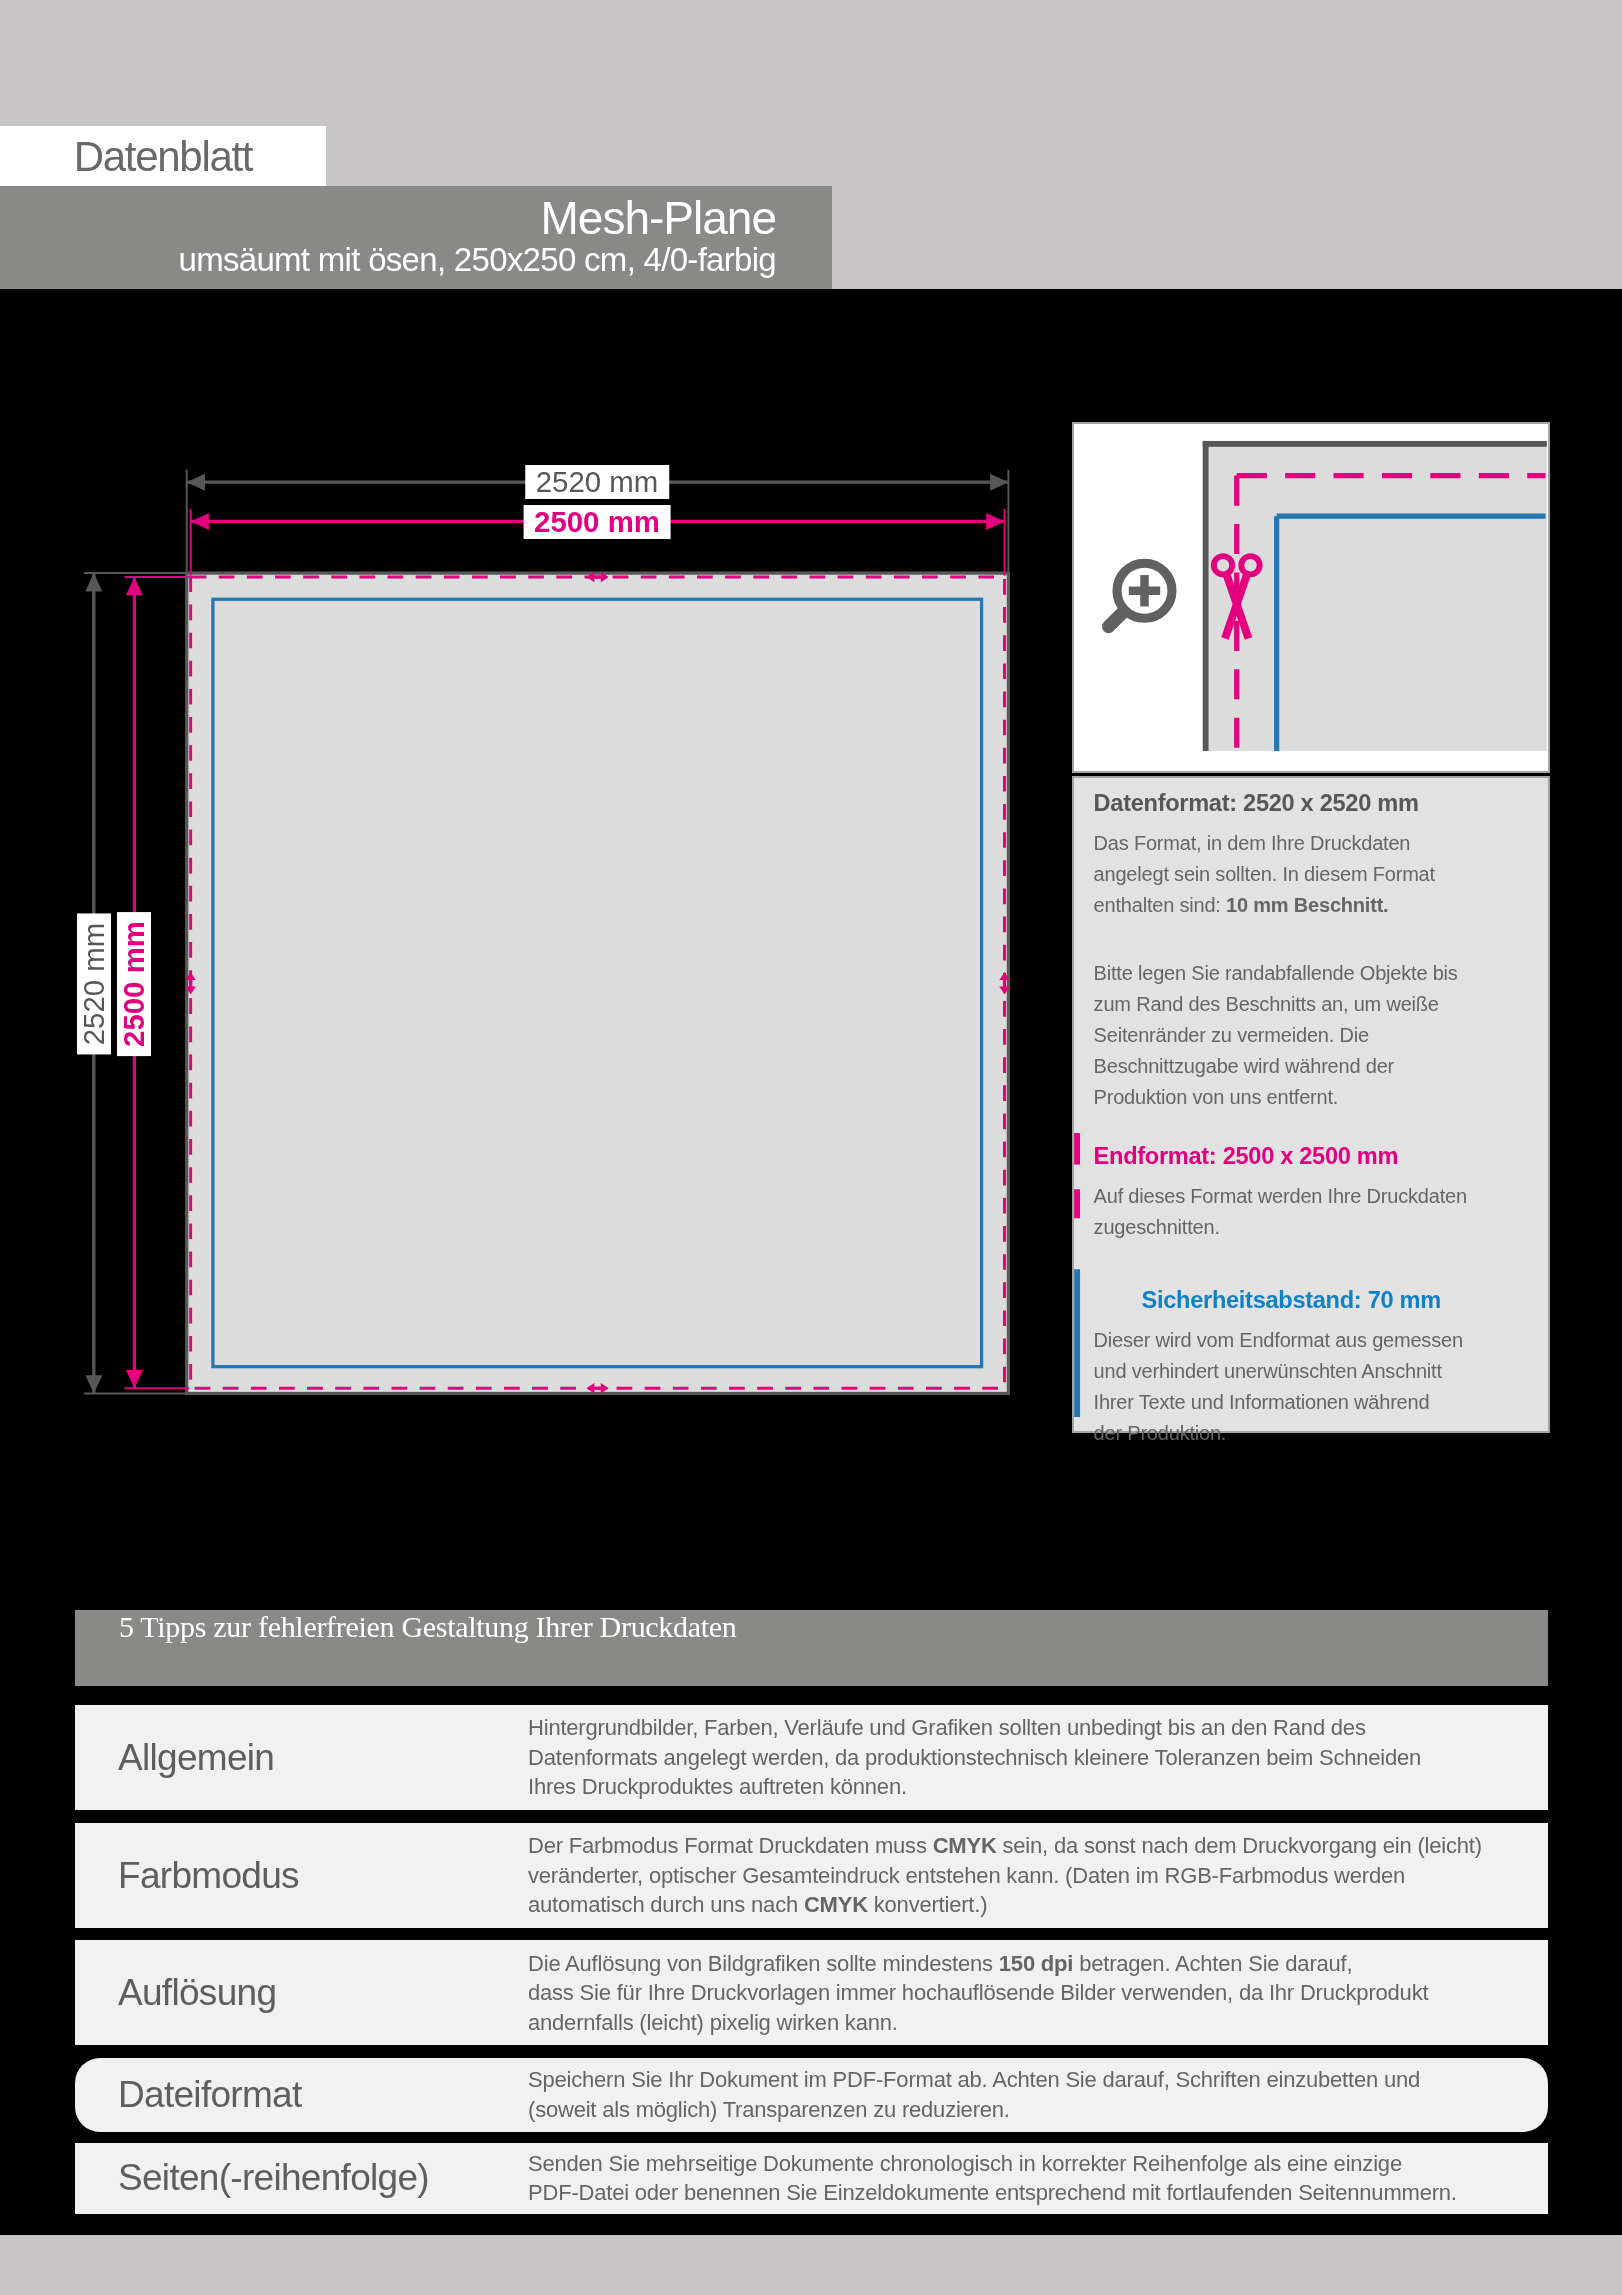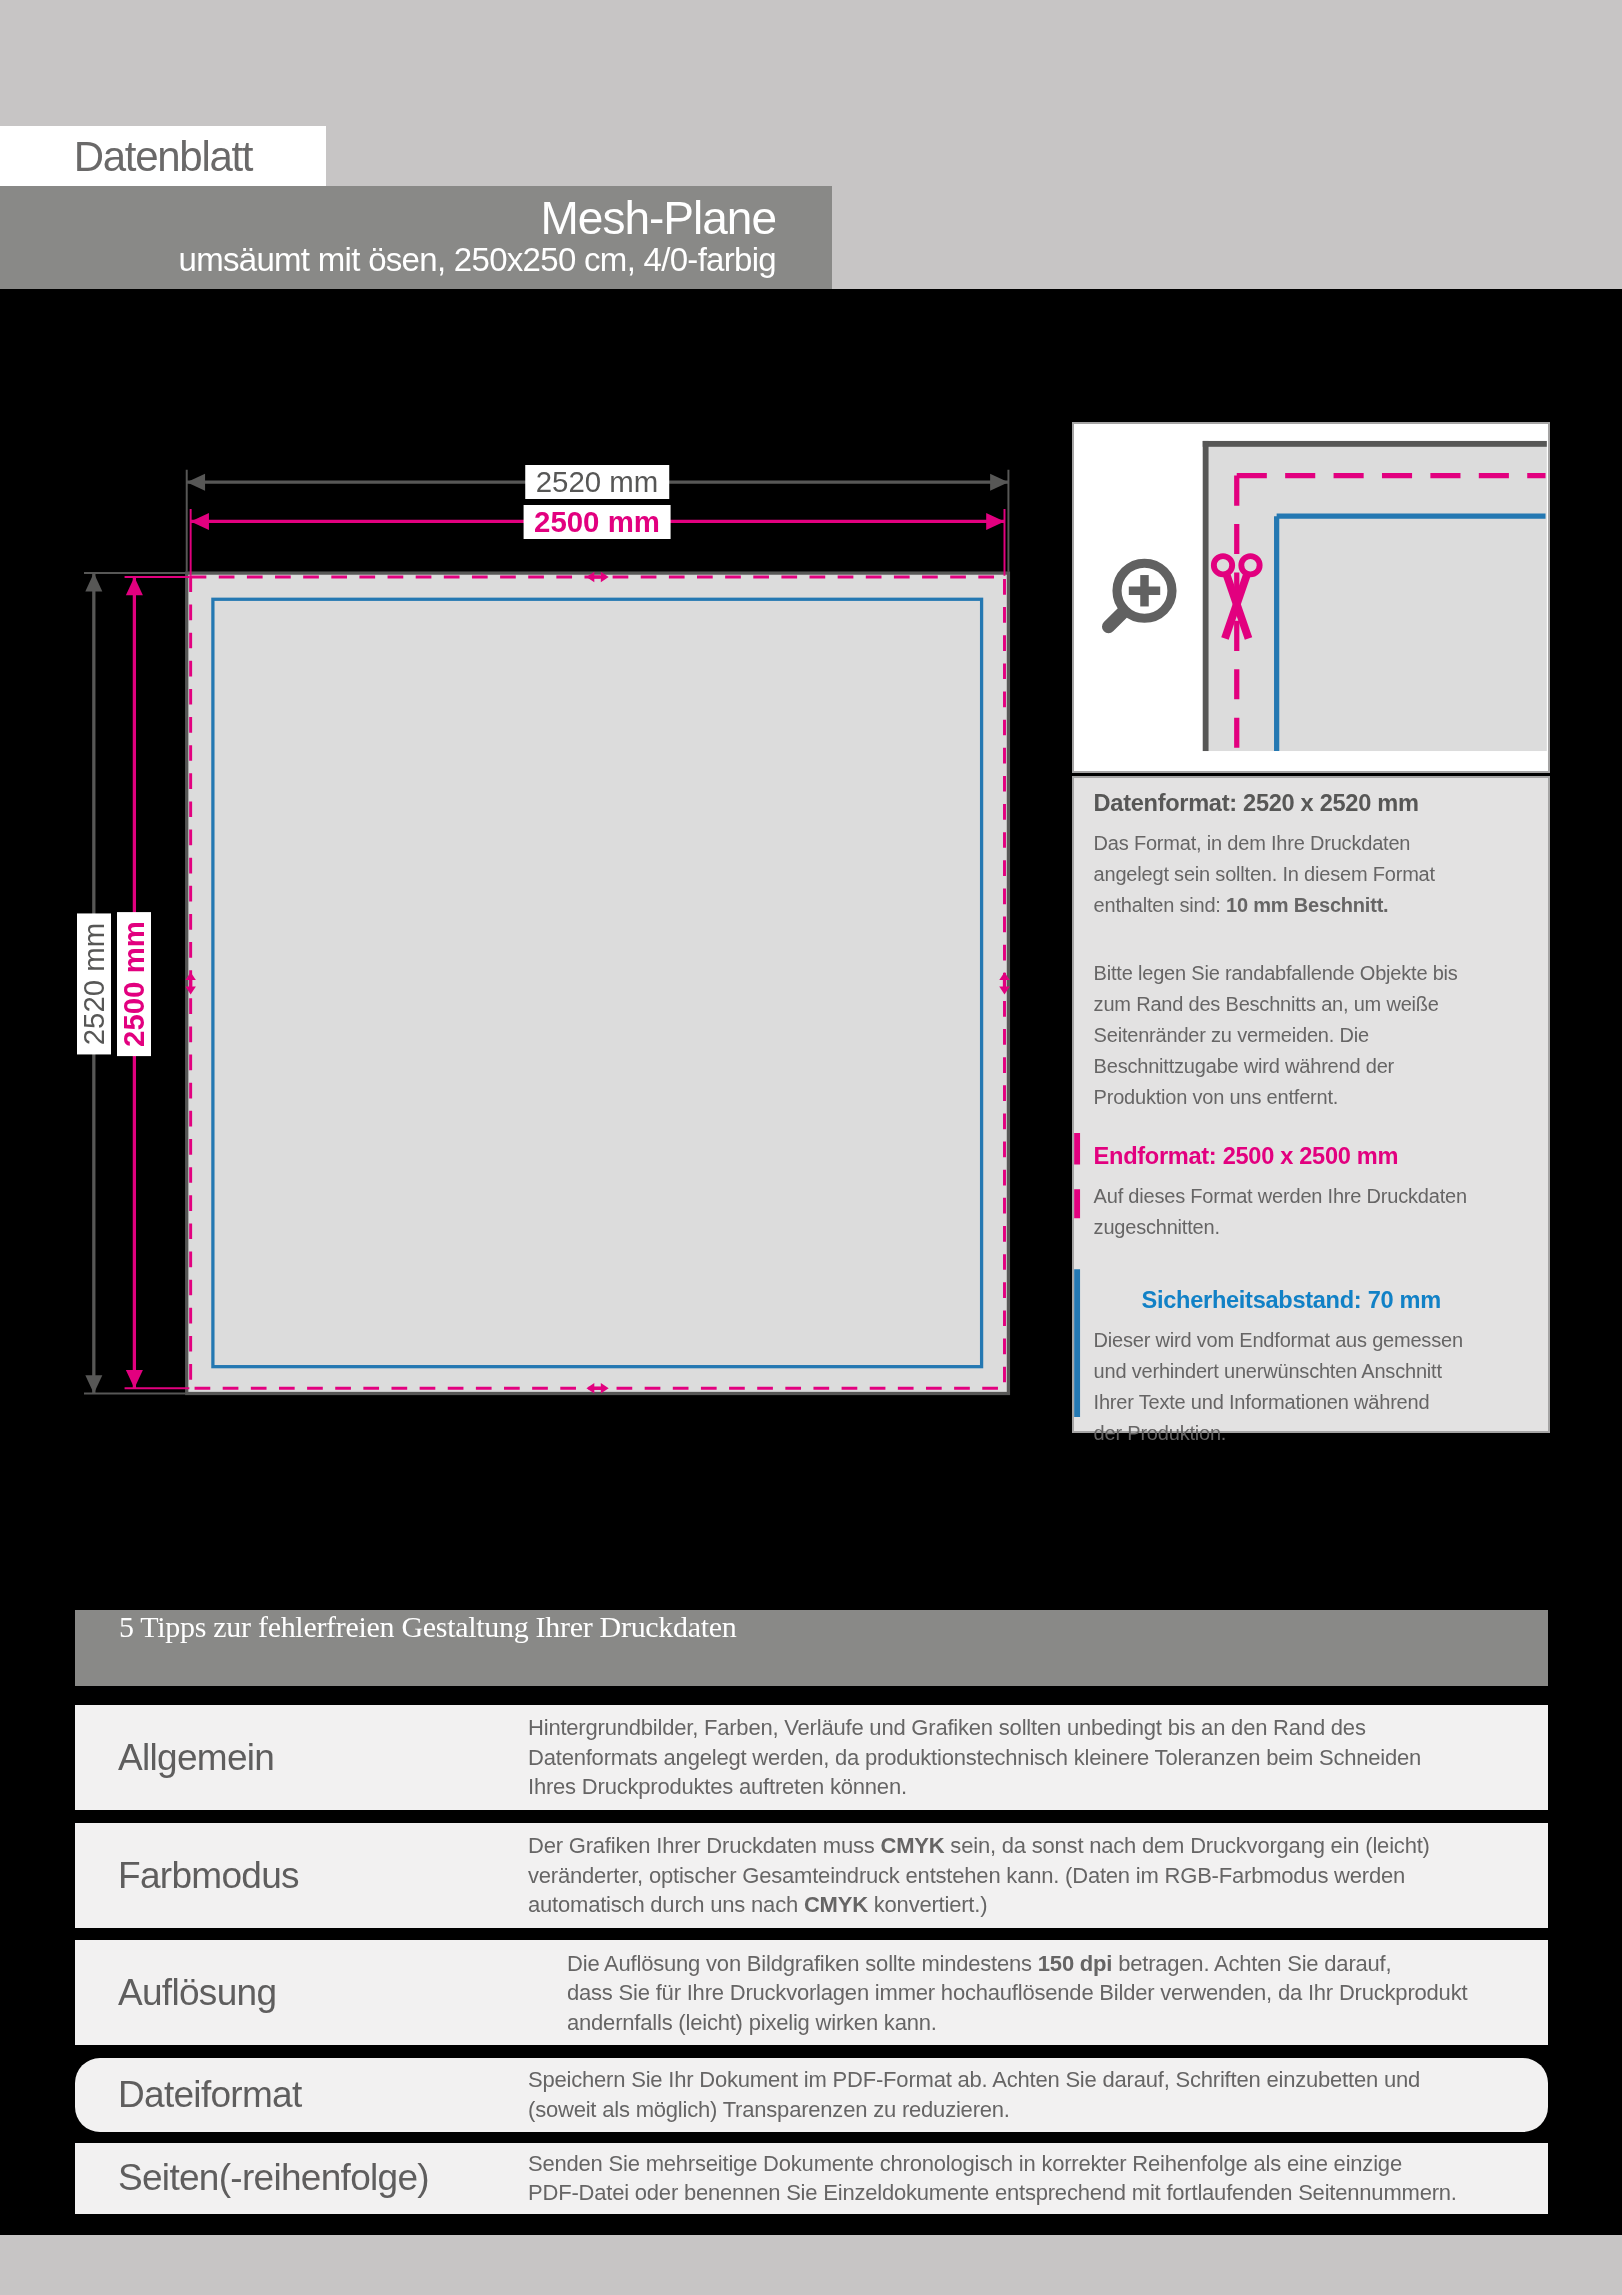--- a/index.html
+++ b/index.html
@@ -58,21 +58,21 @@
   .mt6{margin-top:10px;} .mt56{margin-top:37px;} .mt44{margin-top:29px;} .mt66{margin-top:43px;}
 
   
   .tips{position:absolute;left:75px;top:1610px;width:1473px;z-index:2;}
   .tips-header{height:76px;background:var(--band-gray);display:flex;align-items:flex-start;font-family:Liberation Serif, serif;}
   .tips-header span{color:#ffffff;font-size:30px;letter-spacing:-0.3px;padding-left:44px;}
   .tips-row{background:var(--row-bg);display:flex;align-items:center;}
   .tips-row .label{width:453px;padding-left:43px;font-size:37px;letter-spacing:-0.7px;color:var(--label-gray);}
   .tips-row .desc{flex:1;font-size:22px;line-height:29.4px;color:var(--text-gray);white-space:pre-line;
     letter-spacing:-0.2px;padding-right:26px;}
-  .row-h161{height:105px;} .row-h160{height:105px;gap:39px;} .row-h113{height:74px;border-radius:25px;} .row-h108{height:71px;}
+  .row-h161{height:105px;} .row-h160{height:105px;} .row-h113{height:74px;border-radius:25px;} .row-h108{height:71px;}
   .rmt29{margin-top:19px;} .rmt20{margin-top:13px;} .rmt19{margin-top:12.4px;} .rmt17{margin-top:11px;}
 
   .footer-bar{position:absolute;left:0;top:2235px;width:1623px;height:60px;background:var(--light-gray);}
 </style>
 </head>
 <body>
 
 <div class="page">
 
   <div class="header-bg"></div>
@@ -192,21 +192,21 @@
       <span>5 Tipps zur fehlerfreien Gestaltung Ihrer Druckdaten</span>
     </div>
     <div class="tips-row row-h161 rmt29">
       <div class="label">Allgemein</div>
       <div class="desc"><span>Hintergrundbilder, Farben, Verläufe und Grafiken sollten unbedingt bis an den Rand des
 Datenformats angelegt werden, da produktionstechnisch kleinere Toleranzen beim Schneiden
 Ihres Druckproduktes auftreten können.</span></div>
     </div>
     <div class="tips-row row-h161 rmt20">
       <div class="label">Farbmodus</div>
-      <div class="desc"><span>Der Grafiken Ihrer Druckdaten muss </span><b>CMYK</b><span> sein, da sonst nach dem Druckvorgang ein (leicht)
+      <div class="desc"><span>Der Farbmodus Format Druckdaten muss </span><b>CMYK</b><span> sein, da sonst nach dem Druckvorgang ein (leicht)
 veränderter, optischer Gesamteindruck entstehen kann. (Daten im RGB-Farbmodus werden
 automatisch durch uns nach </span><b>CMYK</b><span> konvertiert.)</span></div>
     </div>
     <div class="tips-row row-h160 rmt19">
       <div class="label">Auflösung</div>
       <div class="desc"><span>Die Auflösung von Bildgrafiken sollte mindestens </span><b>150 dpi</b><span> betragen. Achten Sie darauf,
 dass Sie für Ihre Druckvorlagen immer hochauflösende Bilder verwenden, da Ihr Druckprodukt
 andernfalls (leicht) pixelig wirken kann.</span></div>
     </div>
     <div class="tips-row row-h113 rmt19">

